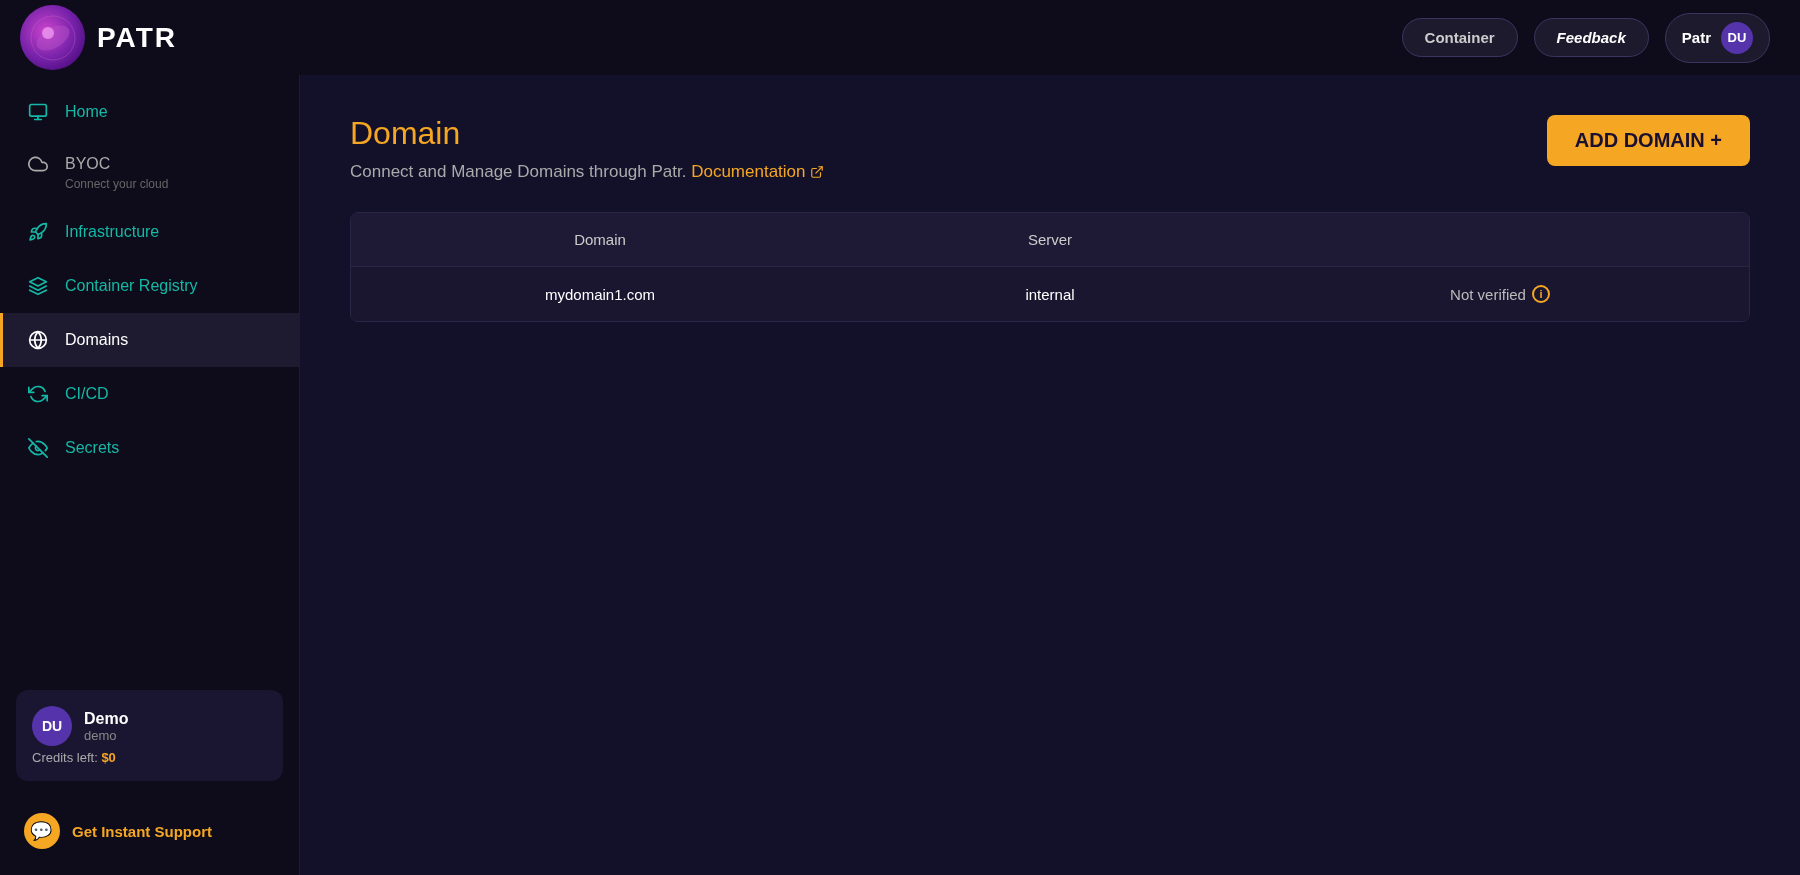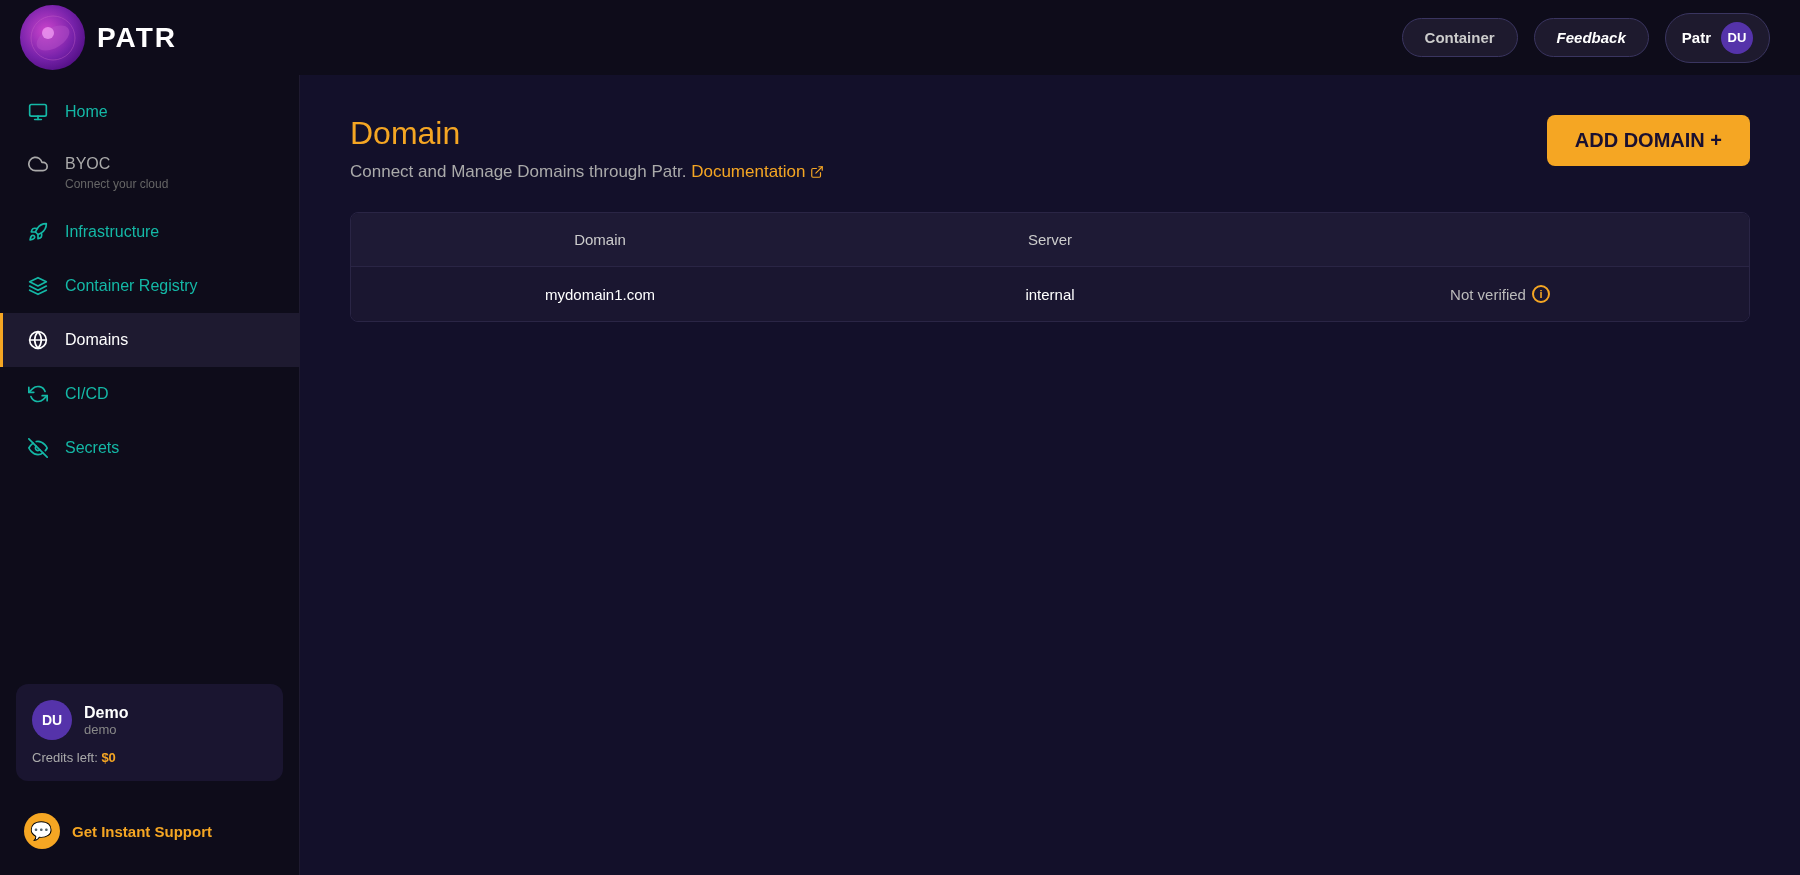--- a/index.html
+++ b/index.html
@@ -207,21 +207,21 @@
       align-items: center;
       justify-content: center;
       font-size: 14px;
       font-weight: 700;
       color: #fff;
       flex-shrink: 0;
     }
 
     .user-info-name { font-size: 16px; font-weight: 700; color: #fff; }
     .user-info-sub { font-size: 13px; color: #888; }
-    .credits-line { font-size: 13px; color: #aaa; margin-top: 6px; }
+    .credits-line { font-size: 13px; color: #aaa; }
     .credits-amount { color: #f5a623; font-weight: 700; }
 
     
     .support-btn {
       display: flex;
       align-items: center;
       gap: 12px;
       padding: 16px 24px;
       cursor: pointer;
       color: #f5a623;

